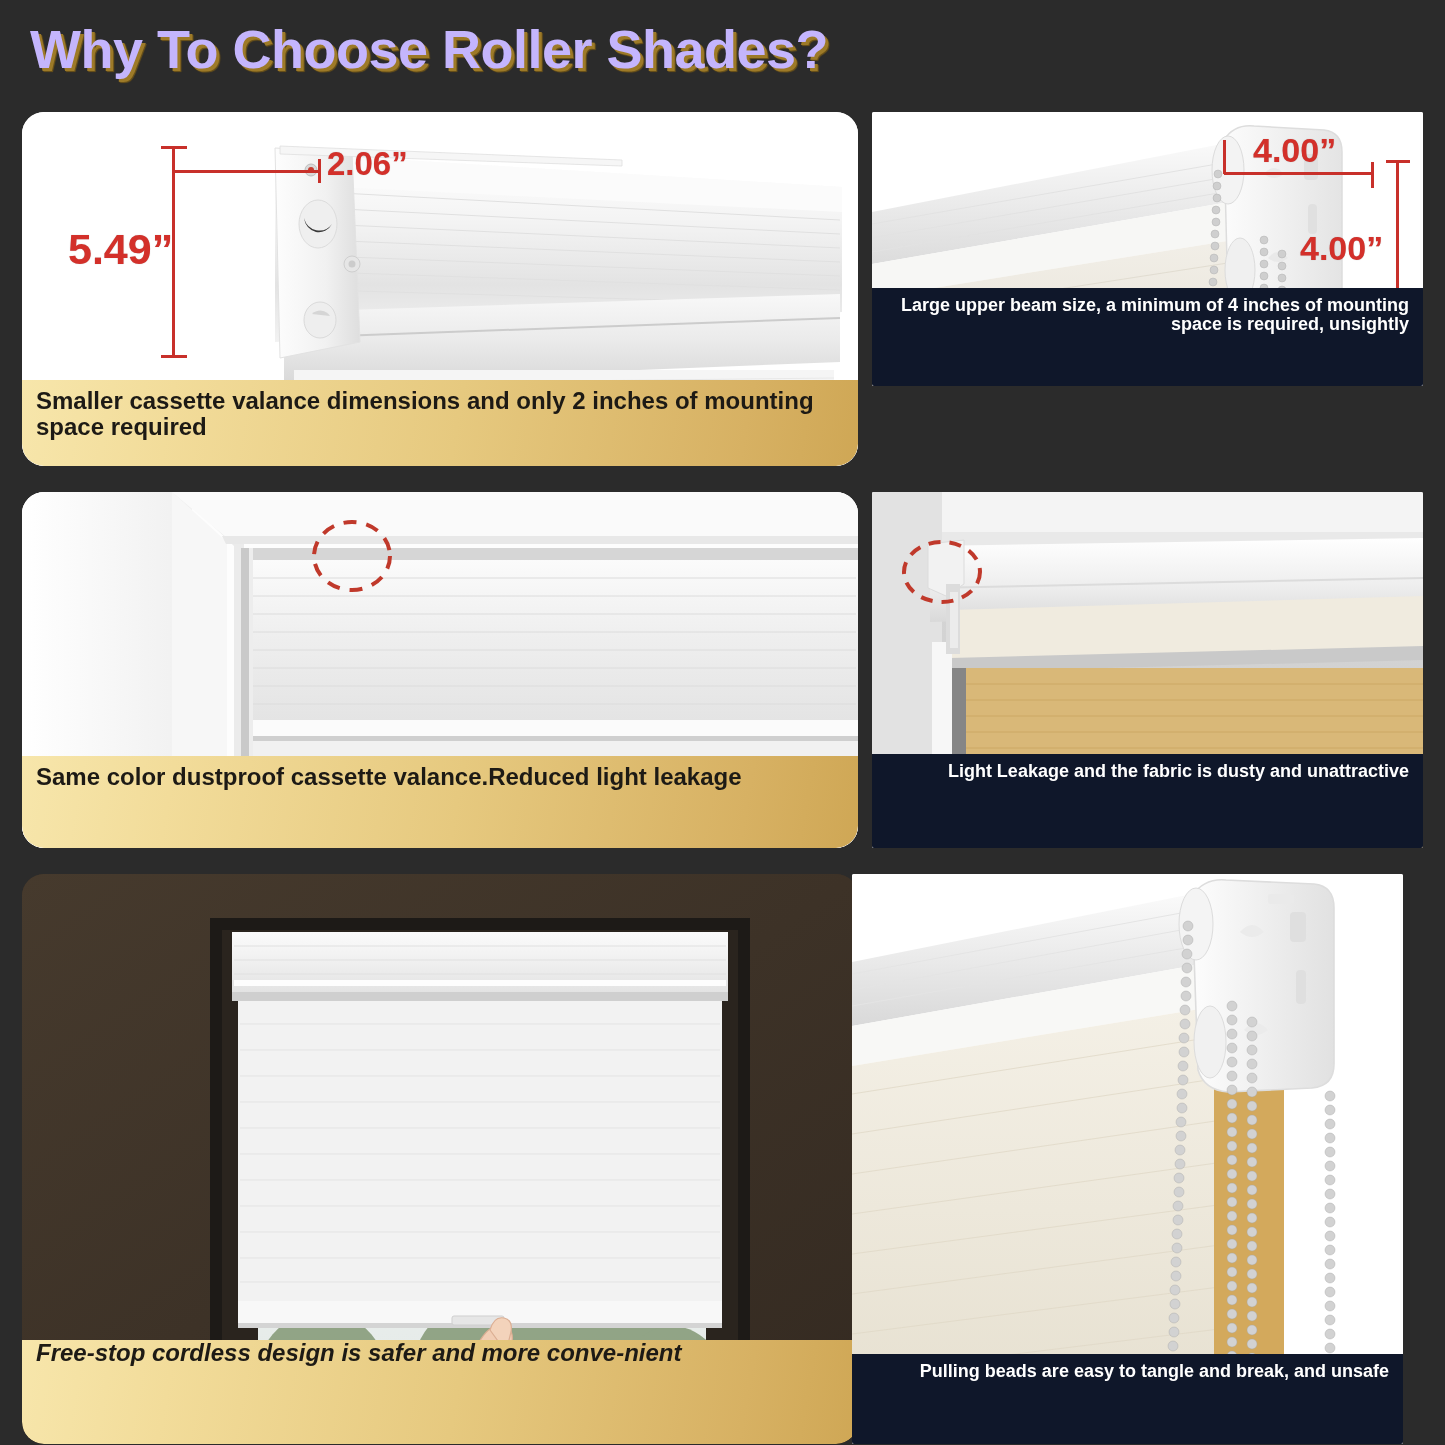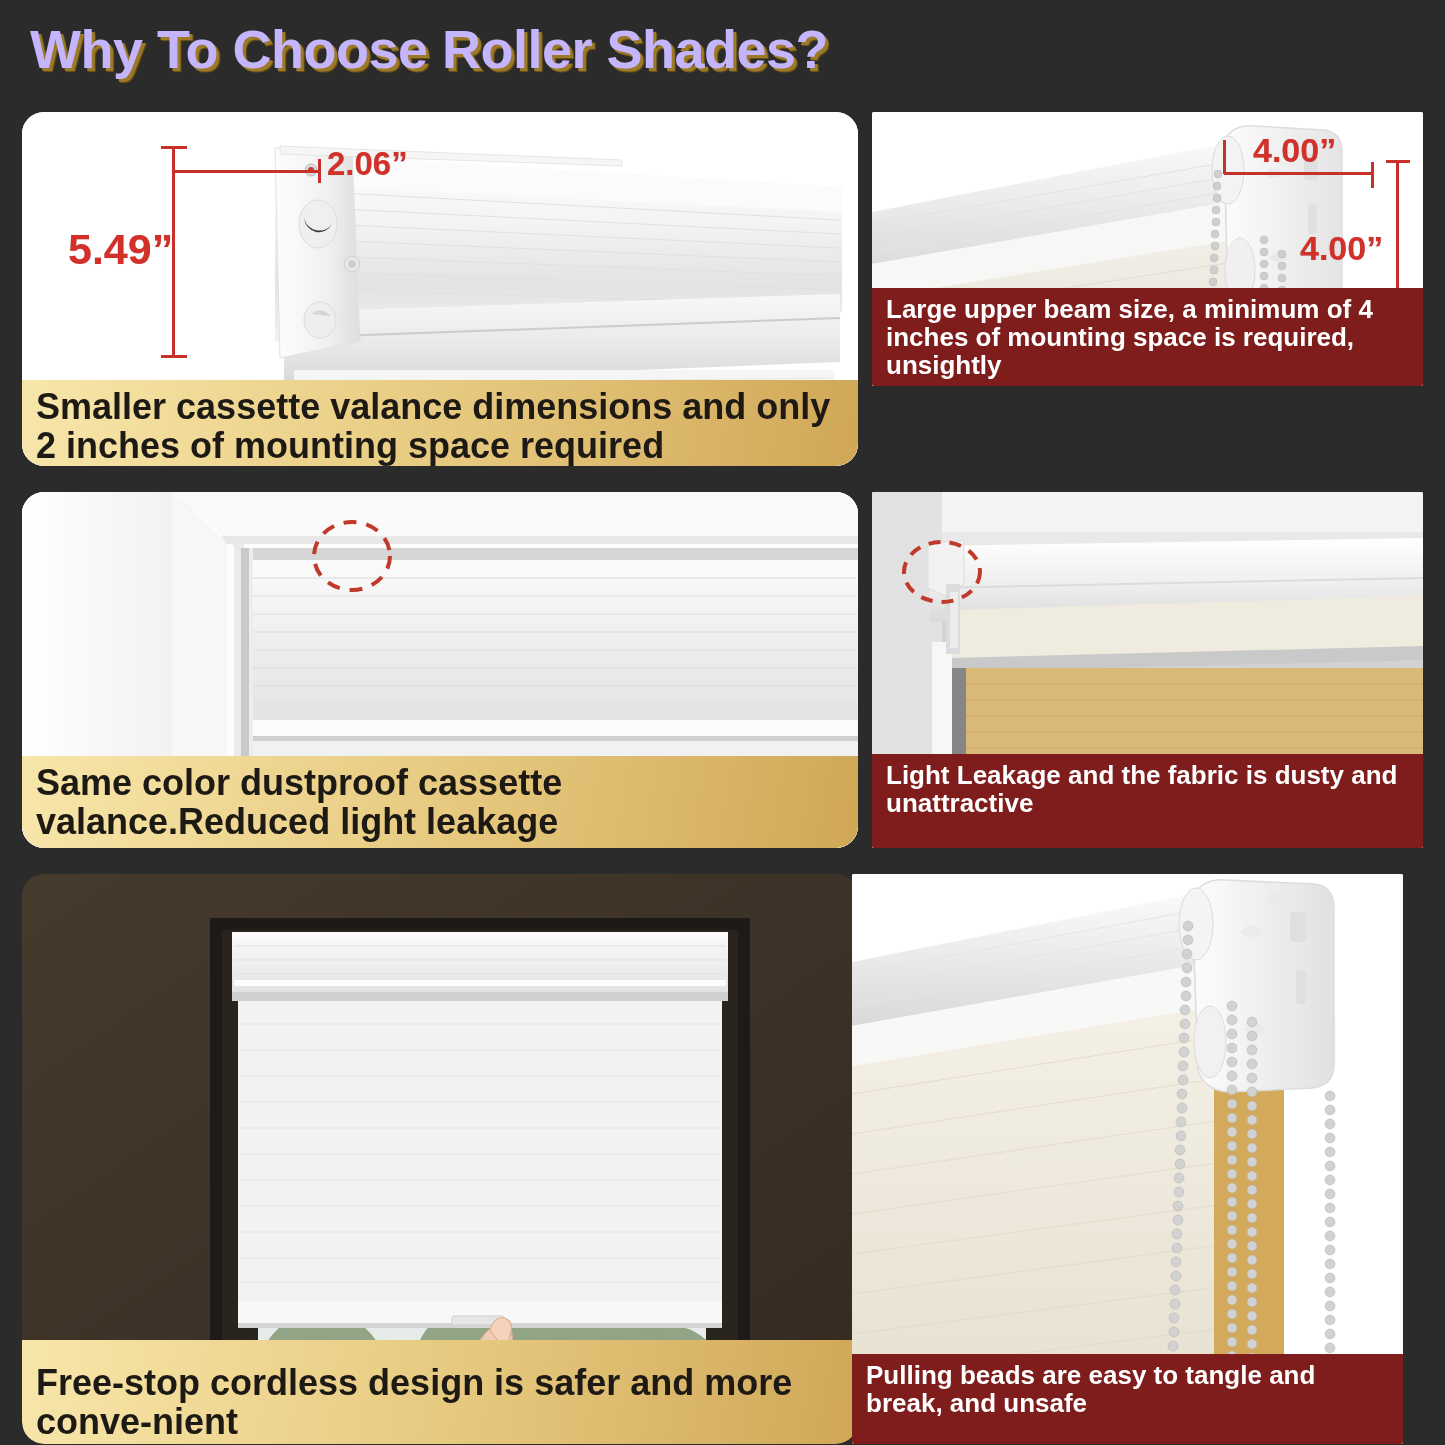--- a/index.html
+++ b/index.html
@@ -33,25 +33,25 @@
   .cap{
     position:absolute;left:0;right:0;bottom:0;
     box-sizing:border-box;
     padding:8px 14px 10px 14px;
     font-weight:bold;
     line-height:1.07;
   }
   .cap.gold{
     background:linear-gradient(100deg,#f7e6ab 0%,#f2dc9a 18%,#e6c97f 52%,#d7b163 86%,#cfa755 100%);
     color:#1d1a15;
-    font-size:36px;
+    font-size:24px;
     border-bottom-left-radius:22px;border-bottom-right-radius:22px;
   }
   .cap.gray{
-    background:#7f1d1d;color:#ffffff;font-size:26px;
+    background:#0f172a;color:#ffffff;font-size:18px;text-align:right;
   }
 
   
   .dim-label{position:absolute;color:#d3302a;font-weight:bold;white-space:nowrap;
              text-shadow:0 0 1px rgba(0,0,0,.25);}
   .redline{position:absolute;background:#c8302a;}
   .ann{position:absolute;color:#d04a3a;white-space:nowrap;}
   svg{display:block;}
 </style>
 </head>
@@ -479,21 +479,21 @@
           <rect x="430" y="442" width="52" height="9" rx="2" fill="#e6e6e6" stroke="#cfcfcf"></rect>
 
           <g fill="#f1cdb4" stroke="#dbae93" stroke-width="1.2">
             <path d="M456 470 q12 -22 26 -18 q10 3 8 16 l-4 20 q16 -6 22 4 q6 10 -6 18
                      l-26 16 -6 44 q-2 12 -16 12 q-14 0 -16 -14 l-4 -56 q-2 -22 10 -34z"></path>
             <path d="M468 456 q4 -14 14 -12 q9 2 7 14 l-5 20z" fill="#f3d3bb"></path>
           </g>
           <rect x="462" y="538" width="40" height="32" fill="#f1cdb4"></rect>
         </svg>
       </div>
-      <div class="cap gold" style="height:104px;padding-top:24px;">Free-stop cordless design is safer and more conve-nient</div>
+      <div class="cap gold" style="height:104px;padding-top:0;font-style:italic;">Free-stop cordless design is safer and more conve-nient</div>
     </div>
 
     <div class="panel right" style="left:852px;top:766px;width:551px;height:570px;">
       <div class="photo">
         <svg width="551" height="570" viewBox="0 0 551 570">
           <defs>
             <linearGradient id="g6tube" x1="0" y1="0" x2="0" y2="1">
               <stop offset="0" stop-color="#fbfbfb"></stop>
                 <stop offset="1" stop-color="#d9d9d9"></stop>
             </linearGradient>

